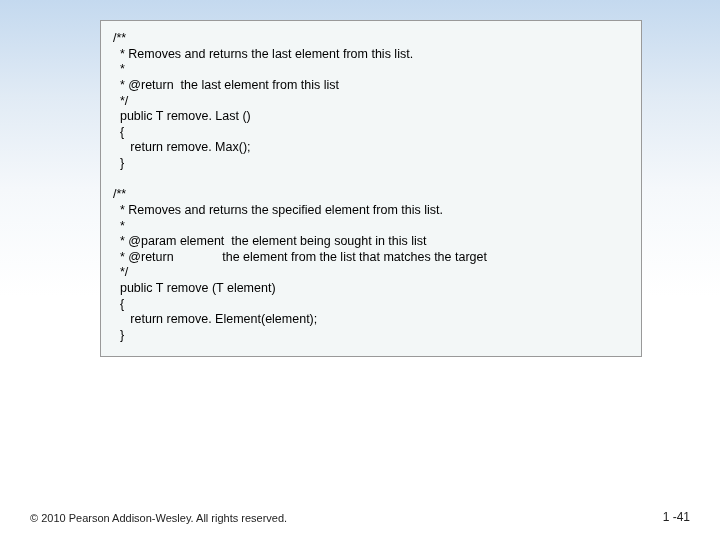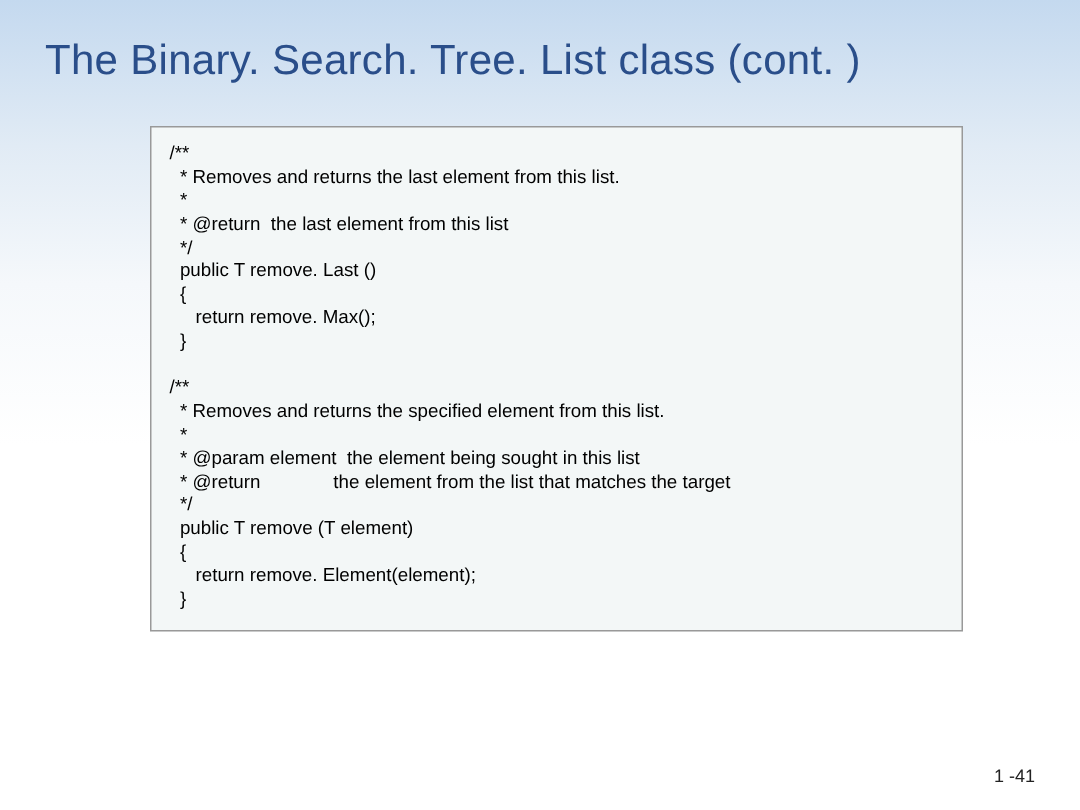--- a/index.html
+++ b/index.html
@@ -47,21 +47,20 @@
     right: 0;
     bottom: 0;
     font-size: 12px;
     color: #222;
   }
 </style>
 </head>
 <body>
 
 <div class="slide">
-  <h1 class="title">The Binary. Search. Tree. List class (cont. )</h1>
   <div class="code-box">/**
   * Removes and returns the last element from this list.
   *
   * @return  the last element from this list
   */
   public T remove. Last ()
   {
      return remove. Max();
   }
 
@@ -69,15 +68,16 @@
   * Removes and returns the specified element from this list.
   *
   * @param element  the element being sought in this list
   * @return              the element from the list that matches the target
   */
   public T remove (T element)
   {
      return remove. Element(element);
   }</div>
   <div class="footer">
+    <span>© 2010 Pearson Addison-Wesley. All rights reserved.</span>
     <span class="page-num">1 -41</span>
   </div>
 </div>
 
 </body></html>

